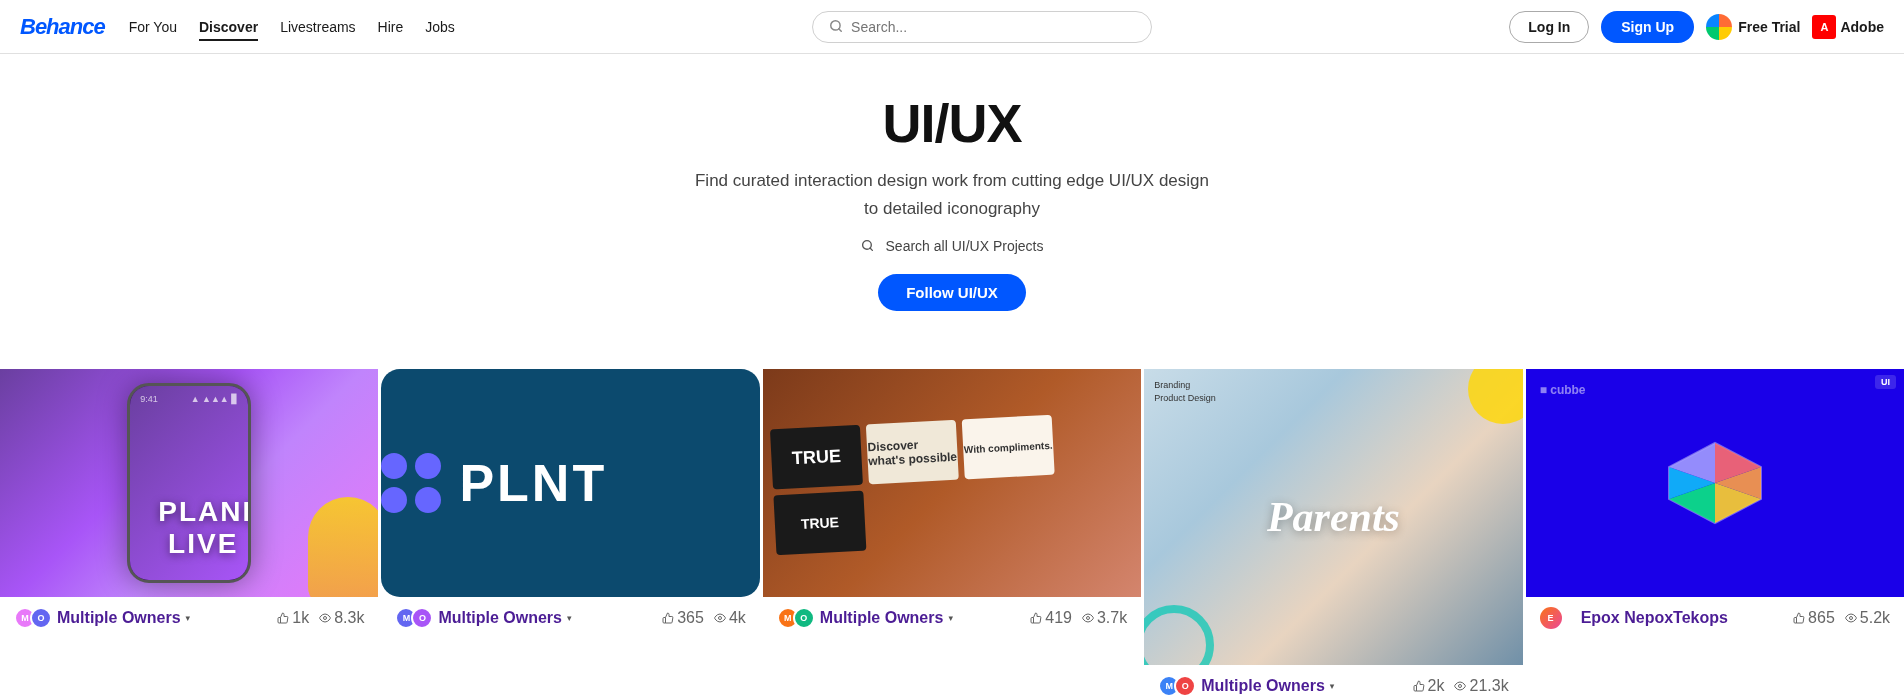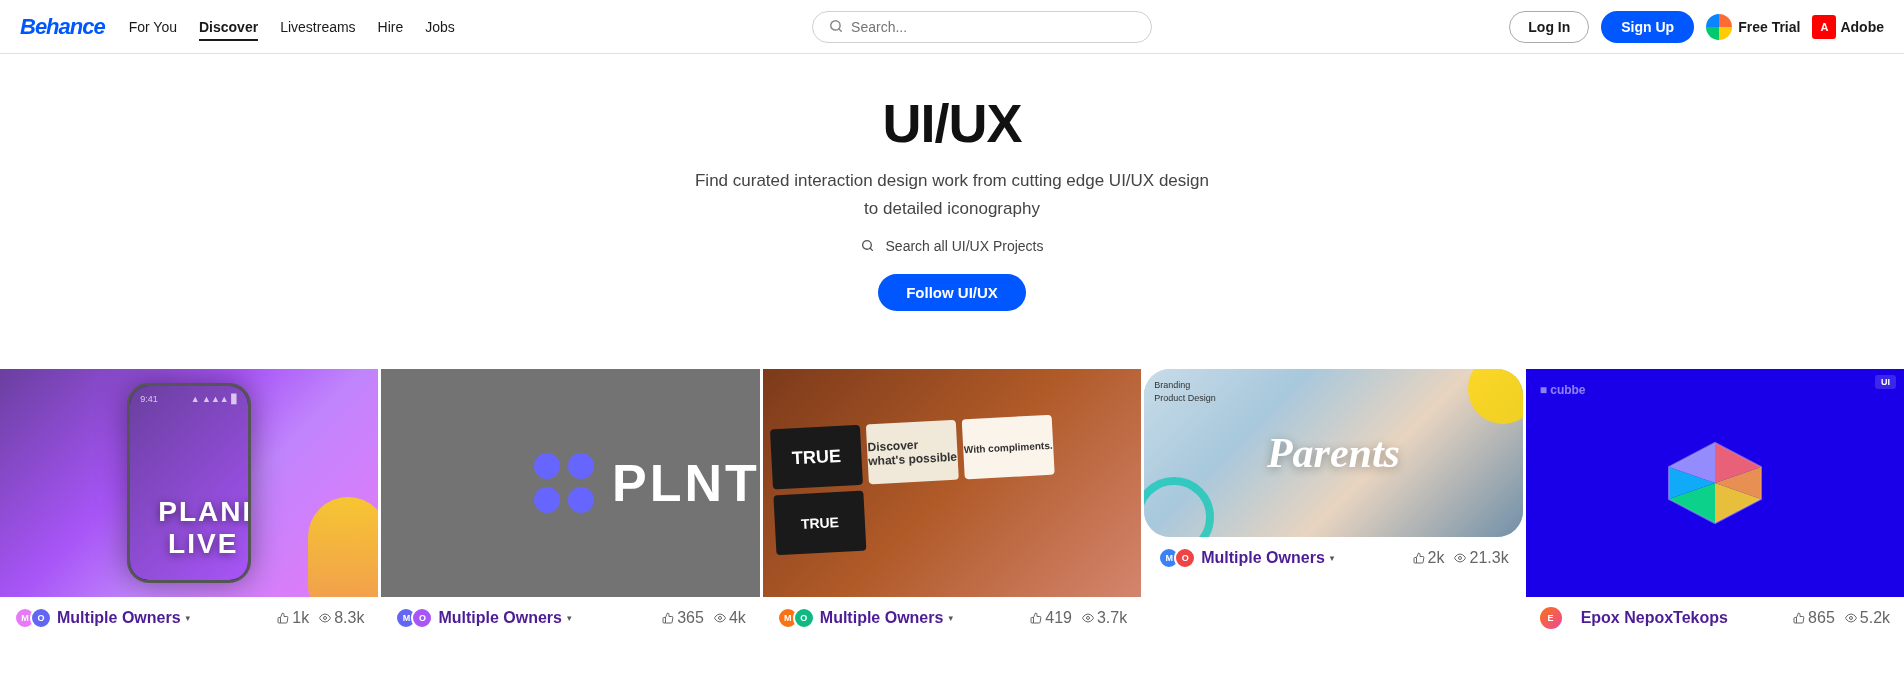--- a/index.html
+++ b/index.html
@@ -162,30 +162,30 @@
       position: relative;
       border-right: 3px solid #fff;
     }
     .gallery-item:last-child { border-right: none; }
     
     .thumb-1 {
       background: linear-gradient(135deg, #6a3fa0 0%, #a855f7 40%, #c084fc 60%, #e879f9 100%);
       display: flex; align-items: center; justify-content: center; height: 228px; position: relative; overflow: hidden;
     }
     .thumb-2 {
-      background: #737373;
-      display: flex; align-items: center; justify-content: flex-end; height: 228px; position: relative;
+      background: #0c4a6e;
+      display: flex; align-items: center; justify-content: flex-start; height: 228px; position: relative; border-radius: 19px;
     }
     .thumb-3 {
       background: linear-gradient(135deg, #7c3a1a 0%, #b05a28 50%, #d4856e 100%);
       display: flex; align-items: center; justify-content: center; height: 228px; position: relative; overflow: hidden;
     }
     .thumb-4 {
       background: linear-gradient(135deg, #b8cce0 0%, #d0e4f0 50%, #8ab4cc 100%);
-      display: flex; align-items: center; justify-content: center; height: 168px; position: relative; overflow: hidden; border-radius: 26px;
+      display: flex; align-items: center; justify-content: center; height: 296px; position: relative; overflow: hidden;
     }
     .thumb-5 {
       background: #1a00ff;
       display: flex; align-items: center; justify-content: center; height: 228px; position: relative; overflow: hidden;
     }
 
     
     .planes-phone {
       width: 124px; height: 200px; background: #2a0050; border-radius: 22px; position: relative;
       border: 3px solid #555; box-shadow: 0 0 30px rgba(0,0,0,0.4);

